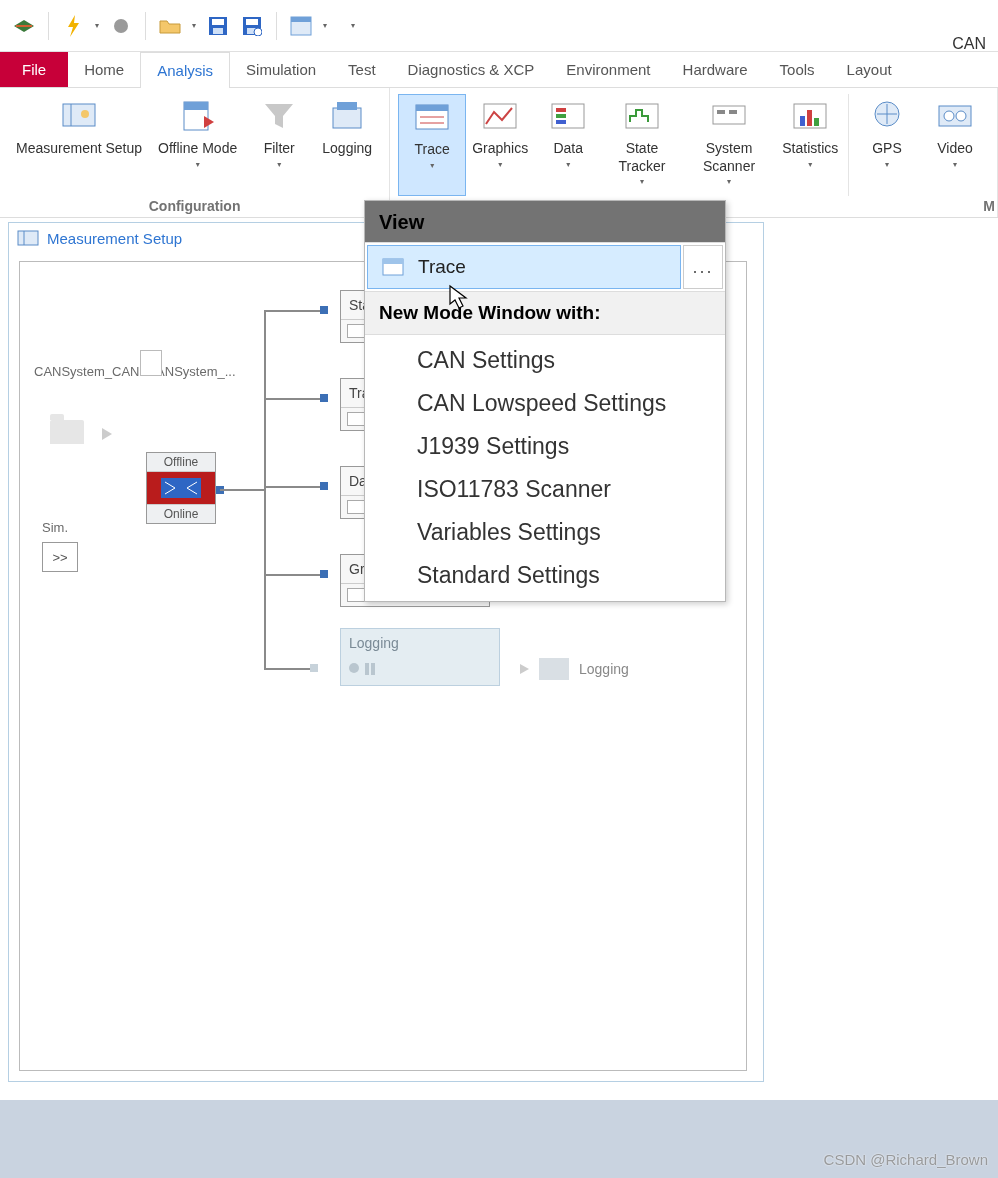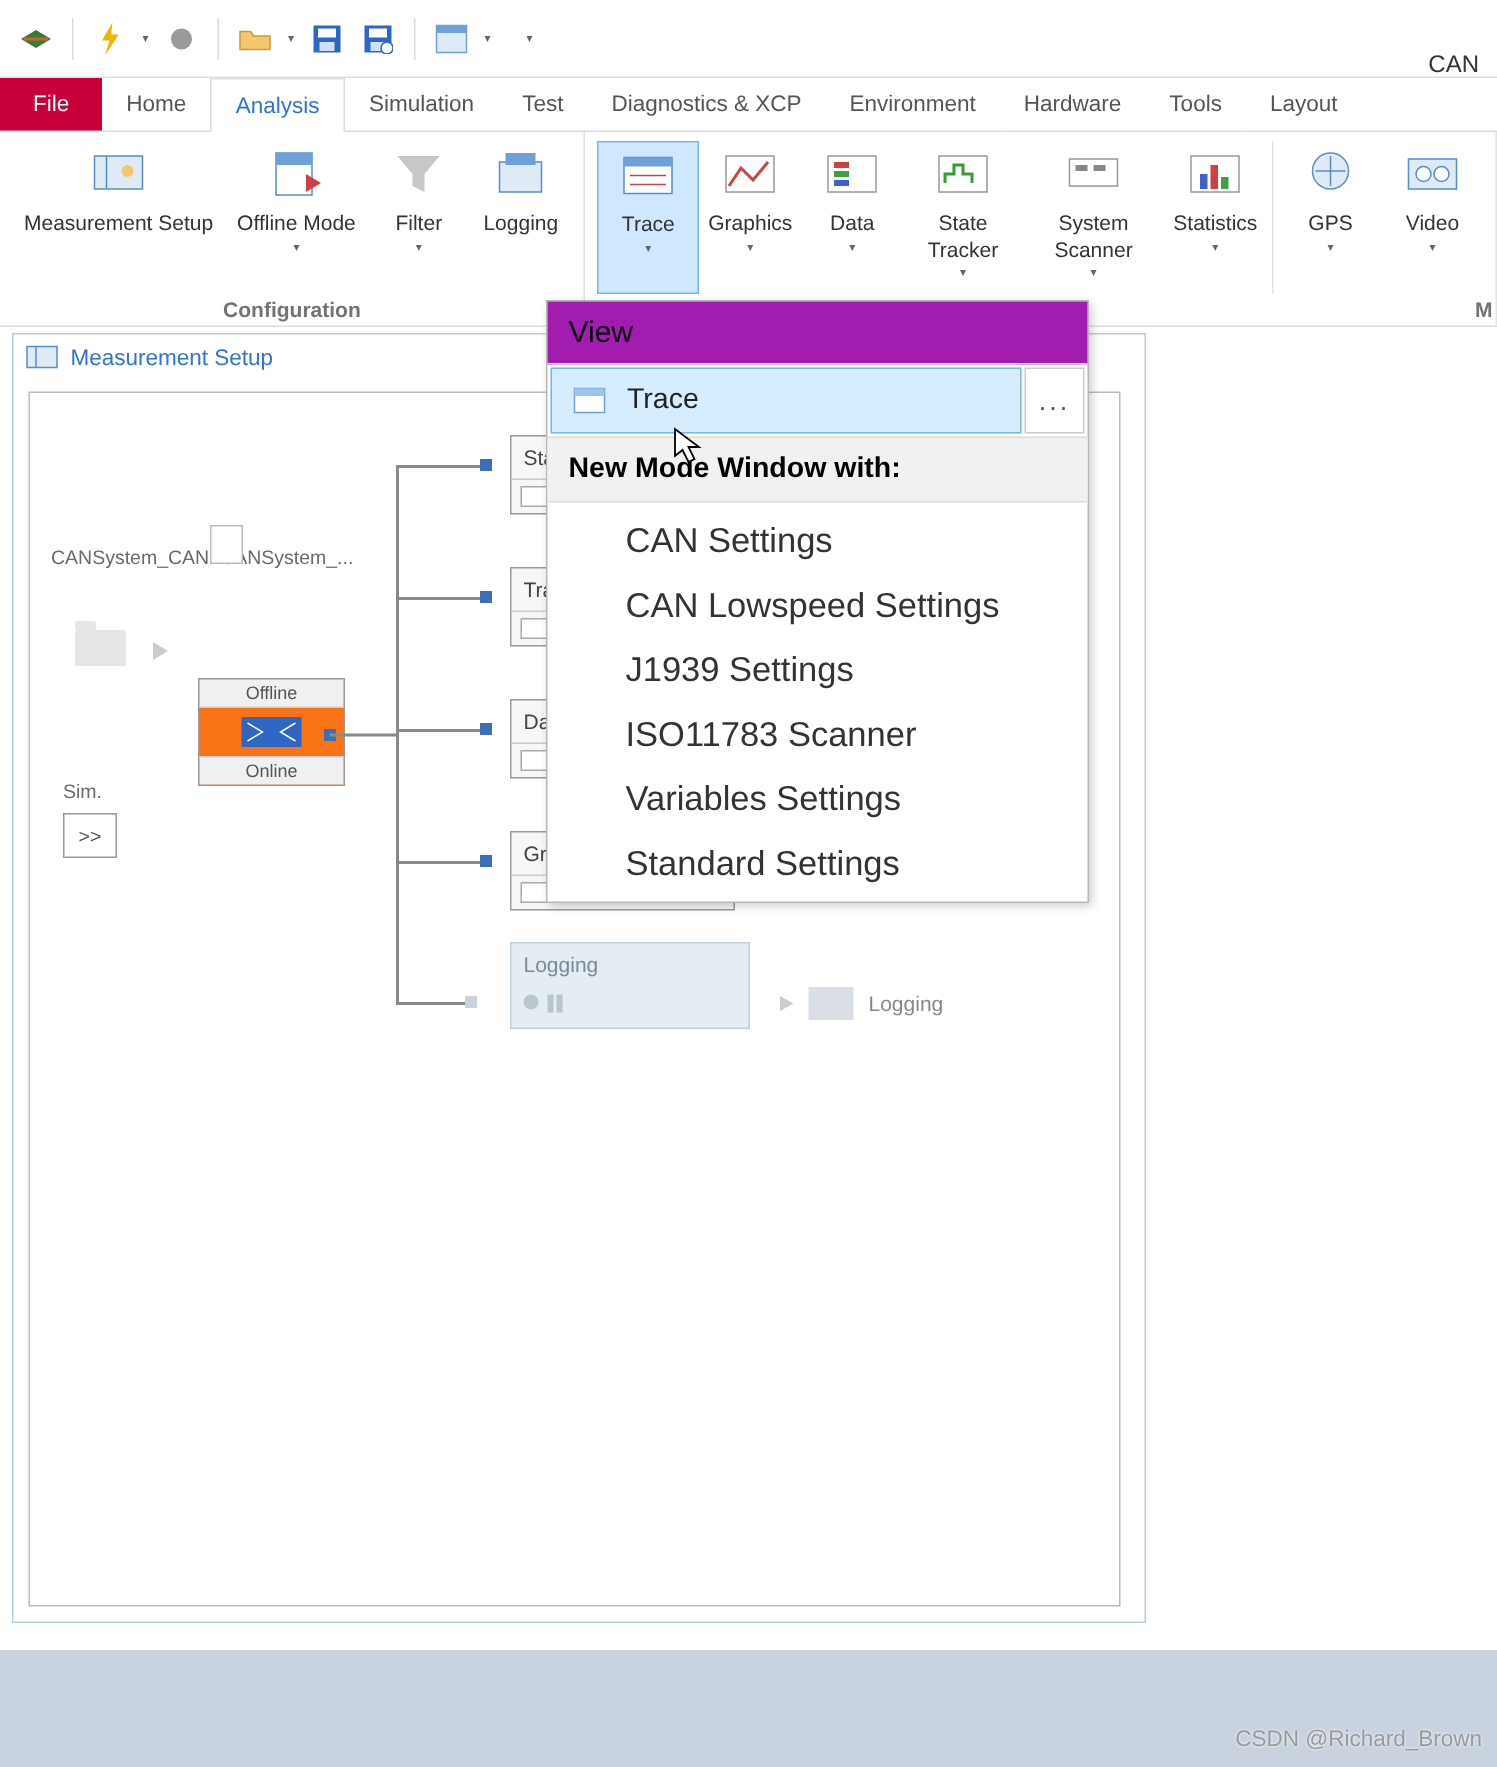--- a/index.html
+++ b/index.html
@@ -41,21 +41,21 @@
 
 .diagram { position: relative; width: 100%; height: 100%; }
 .d-label { position: absolute; font-size: 13px; color: #6a6a6a; }
 .d-sim { left: 22px; top: 258px; }
 .d-sim-box { position: absolute; left: 22px; top: 280px; width: 36px; height: 30px; border: 1px solid #999; display: flex; align-items: center; justify-content: center; font-size: 13px; color: #555; background: #fff; }
 .d-can { left: 14px; top: 102px; width: 110px; line-height: 1.2; }
 .d-folder { position: absolute; left: 30px; top: 158px; width: 34px; height: 24px; background: #e6e6e6; border-radius: 2px 2px 0 0; }
 .d-folder::before { content:""; position:absolute; top:-6px; left:0; width:14px; height:6px; background:#e6e6e6; border-radius:2px 2px 0 0;}
 .d-arrowhead { position:absolute; left:82px; top:166px; width:0;height:0;border-top:6px solid transparent;border-bottom:6px solid transparent;border-left:10px solid #ccc;}
 .d-docicon { position:absolute; left:120px; top:88px; width:22px; height:26px; background:#fff; border:1px solid #bbb; }
-.d-offline { position: absolute; left: 112px; top: 190px; width: 98px; border: 1px solid #999; background: #f97316; text-align: center; font-size: 12px; color: #555; }
+.d-offline { position: absolute; left: 126px; top: 190px; width: 70px; border: 1px solid #999; background: #b91c1c; text-align: center; font-size: 12px; color: #555; }
 .d-offline .top { padding: 2px 0; border-bottom: 1px solid #ccc; background:#eef0f2;}
 .d-offline .mid { height: 32px; display:flex; align-items:center; justify-content:center; }
 .d-offline .mid svg { width: 44px; height: 24px; }
 .d-offline .bot { padding: 2px 0; border-top: 1px solid #ccc; background:#eef0f2;}
 .d-node { position: absolute; width: 150px; border: 1px solid #999; background: #f7f7f7; left: 320px; }
 .d-node .hdr { padding: 6px 8px; font-size: 14px; color: #444; }
 .d-node .ftr { border-top: 1px solid #ccc; padding: 4px 6px; display:flex; gap:6px; }
 .d-node .ftr .mini { width:18px;height:14px;background:#fff;border:1px solid #aaa;}
 .d-logging { border-color:#bcd0df; background:#e4edf2; left:320px; top:366px; width:160px;}
 .d-logging .hdr { color:#7a8a96;}
@@ -63,21 +63,21 @@
 .d-logging .dot{width:10px;height:10px;border-radius:50%;background:#b9c6cf;}
 .d-logging .pause{display:flex;gap:2px;} .d-logging .pause span{width:4px;height:12px;background:#b9c6cf;}
 .d-conn { position:absolute; width:8px;height:8px; background:#3c6fb5; }
 .d-line { position:absolute; background:#8a8a8a; }
 .d-log-out { position:absolute; left:500px; top:396px; display:flex; align-items:center; gap:10px; color:#888; font-size:14px;}
 .d-log-out .fold{width:30px;height:22px;background:#d9dfe4;position:relative;}
 .d-log-out .arr{width:0;height:0;border-top:5px solid transparent;border-bottom:5px solid transparent;border-left:9px solid #ccc;}
 
 
 .popup { position: absolute; left: 364px; top: 200px; width: 362px; background: #fff; border: 1px solid #b8b8b8; box-shadow: 2px 2px 6px rgba(0,0,0,0.2); z-index: 50; }
-.popup-head { font-weight: normal; font-size: 20px; padding: 10px 14px 8px; background: #a21caf; border-bottom: 1px solid #ddd; }
+.popup-head { font-weight: bold; font-size: 20px; padding: 10px 14px 8px; background: #737373; border-bottom: 1px solid #ddd; }
 .popup-row { display: flex; align-items: stretch; }
 .popup-item { flex: 1; display: flex; align-items: center; gap: 14px; padding: 10px 14px; font-size: 19px; color: #222; }
 .popup-item.hl { background: #d6ecff; border: 1px solid #7ab5f0; margin: 2px; }
 .popup-more { width: 40px; display:flex; align-items:center; justify-content:center; border:1px solid #ccc; margin:2px 2px 2px 0; font-size:18px; color:#555; letter-spacing:2px;}
 .popup-sub { padding: 10px 14px; font-size: 19px; font-weight: bold; background: #f1f1f1; border-top:1px solid #ddd; border-bottom:1px solid #ddd;}
 .popup-list { padding: 4px 0; }
 .popup-list .opt { padding: 8px 14px 8px 52px; font-size: 23px; color: #333; }
 
 
 .cursor { position: absolute; left: 448px; top: 284px; z-index: 60; pointer-events:none; }

